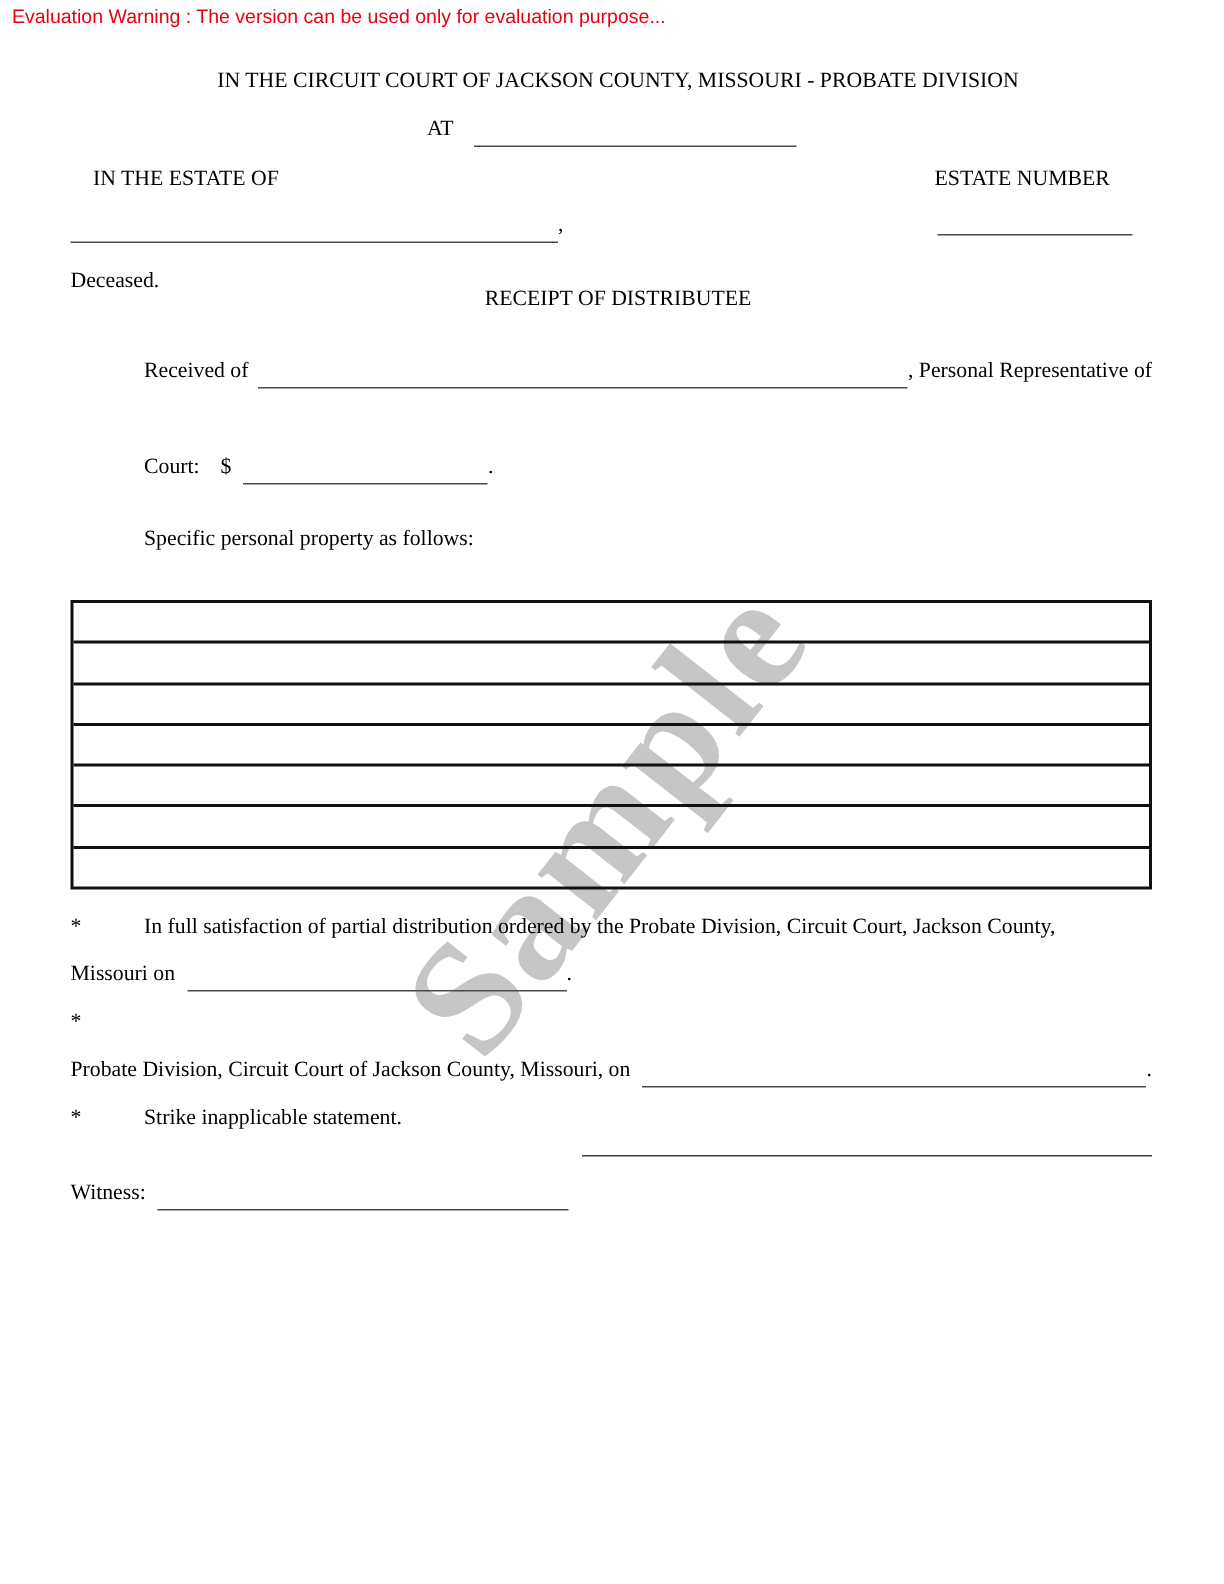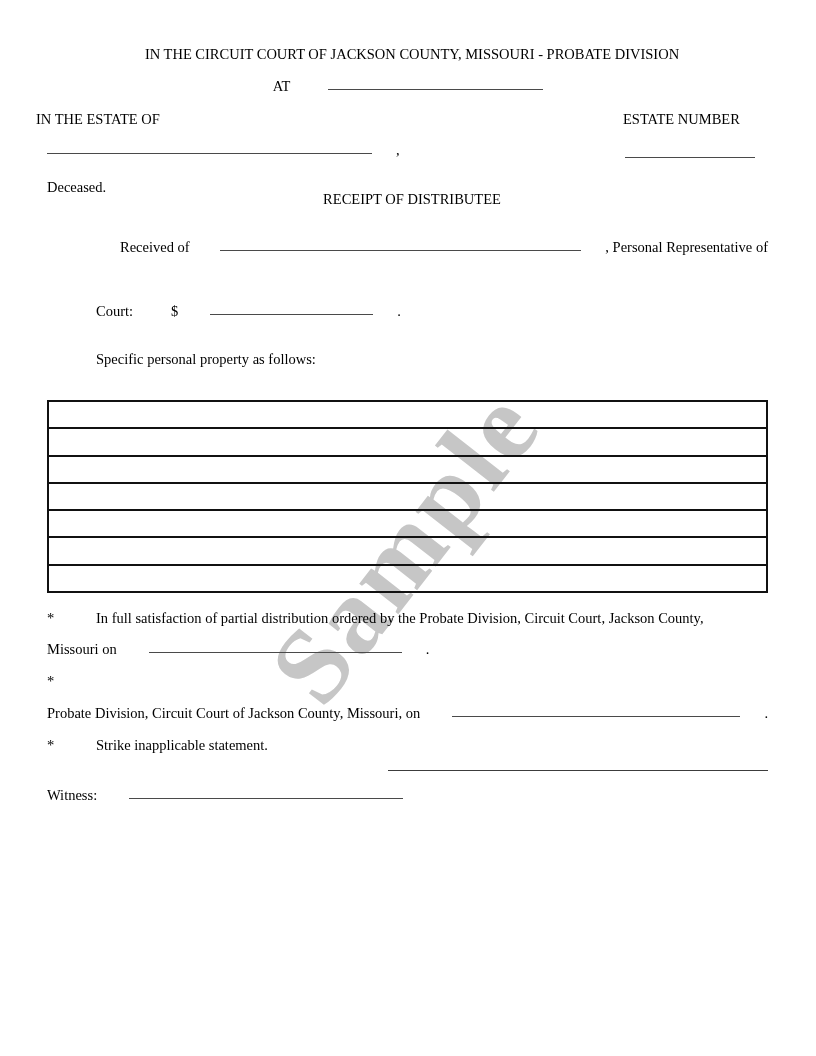--- a/index.html
+++ b/index.html
@@ -19,21 +19,21 @@
     font-family:"Liberation Sans","DejaVu Sans",sans-serif;
     font-size:13px; color:#e60012;
   }
   
   .fill {
     display:inline-block;
     height:12px;
     border-bottom:1px solid #4a4a4a;
     margin-bottom:-3px;
   }
-  .flexline { display:flex; align-items:flex-start;gap:24px; }
+  .flexline { display:flex; align-items:flex-end; }
   .grow { flex:1 1 auto; }
   .standalone-line { border-bottom:1px solid #3c3c3c; }
   
   .stmt { display:flex; align-items:baseline; }
   .stmt .ast { width:49px; flex:0 0 49px; }
   
   .ptable {
     display:flex; flex-direction:column;
     border:2px solid #111111;
     background:transparent;
@@ -53,31 +53,32 @@
   .z { position:absolute; z-index:2; }
   .nowrap { white-space:nowrap; }
 </style>
 </head>
 <body>
 
 <div class="page">
 
   <div class="abs watermark">Sample</div>
 
+  <div class="z warning" style="left:8px; top:3px;">Evaluation Warning : The version can be used only for evaluation purpose...</div>
 
   <div class="z center nowrap" style="top:46px;">IN THE CIRCUIT COURT OF JACKSON COUNTY, MISSOURI - PROBATE DIVISION</div>
 
   <div class="z" style="left:0; top:78px; width:816px; display:flex; justify-content:center;">
     <span class="flexline">
       <span>AT</span>
       <span class="fill" style="width:215px; margin-left:14px;"></span>
     </span>
   </div>
 
-  <div class="z nowrap" style="left:36px; top:111px;font-family:Liberation Serif, serif;">IN THE ESTATE OF</div>
+  <div class="z nowrap" style="left:62px; top:111px;font-family:Liberation Serif, serif;">IN THE ESTATE OF</div>
   <div class="z nowrap" style="left:623px; top:111px;">ESTATE NUMBER</div>
 
   <div class="z flexline" style="left:47px; top:142px;">
     <span class="fill" style="width:325px;"></span>
     <span>,</span>
   </div>
 
   <div class="z" style="left:625px; top:142px;">
     <span class="fill" style="width:130px;"></span>
   </div>

